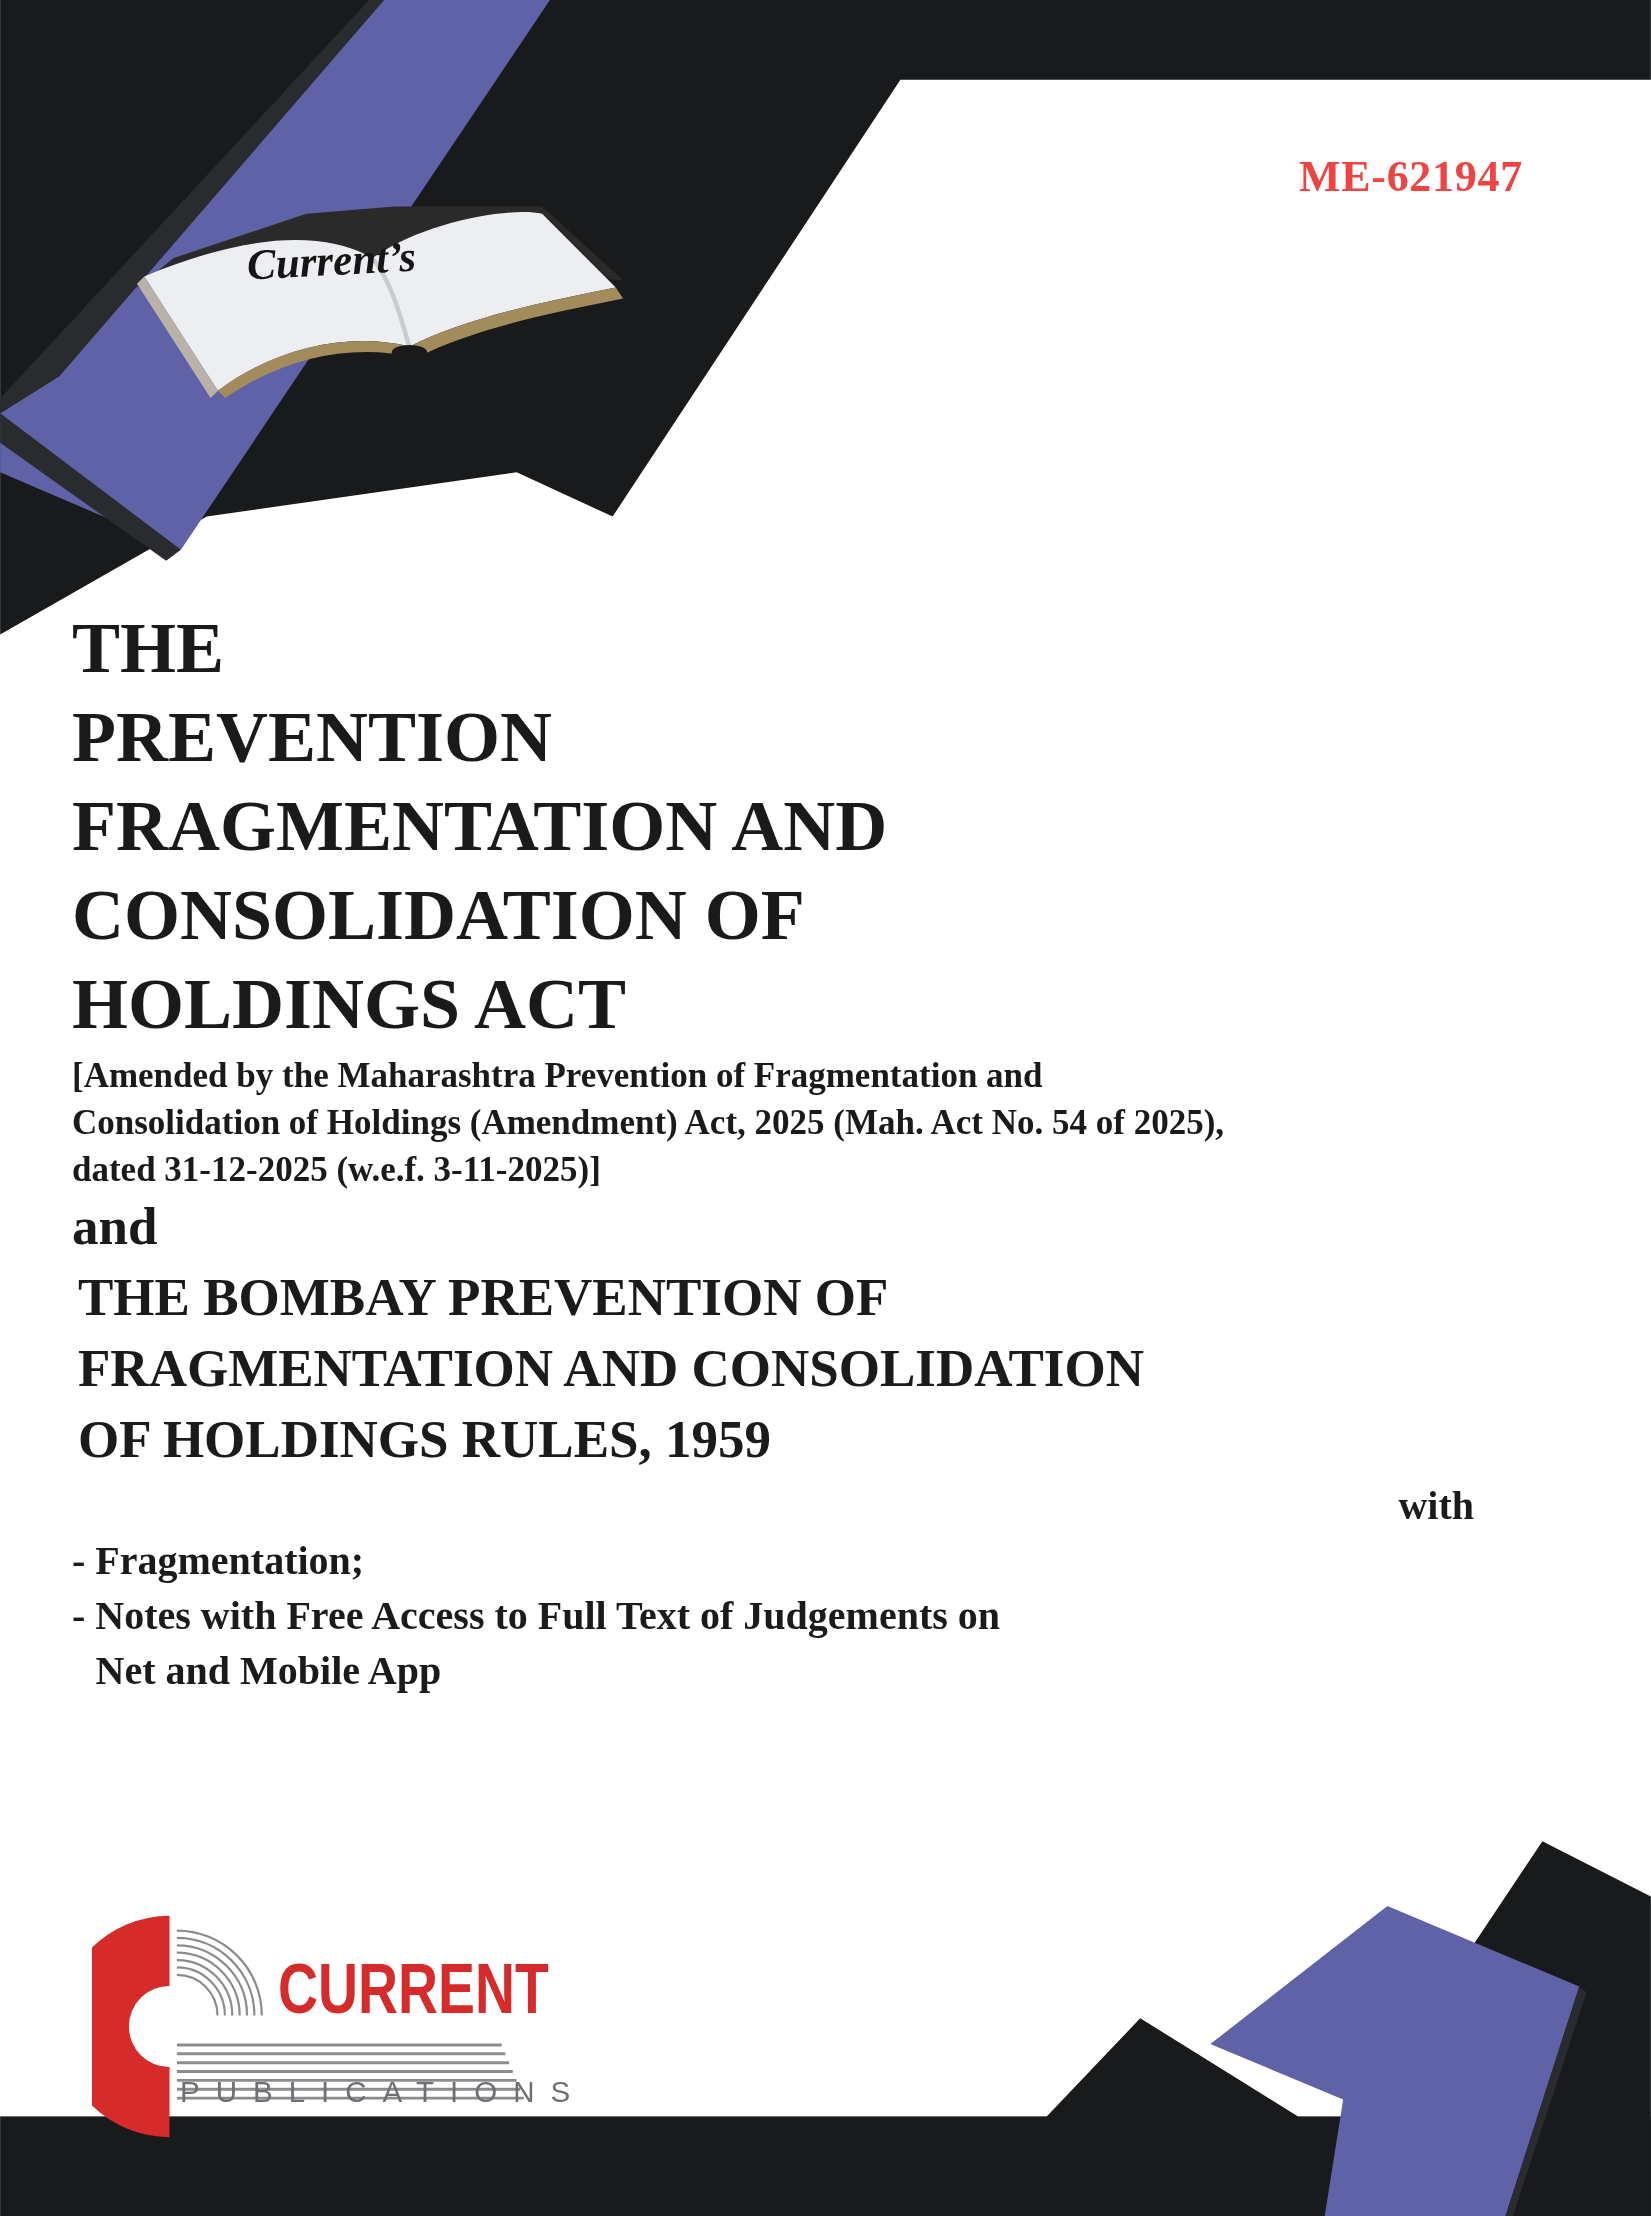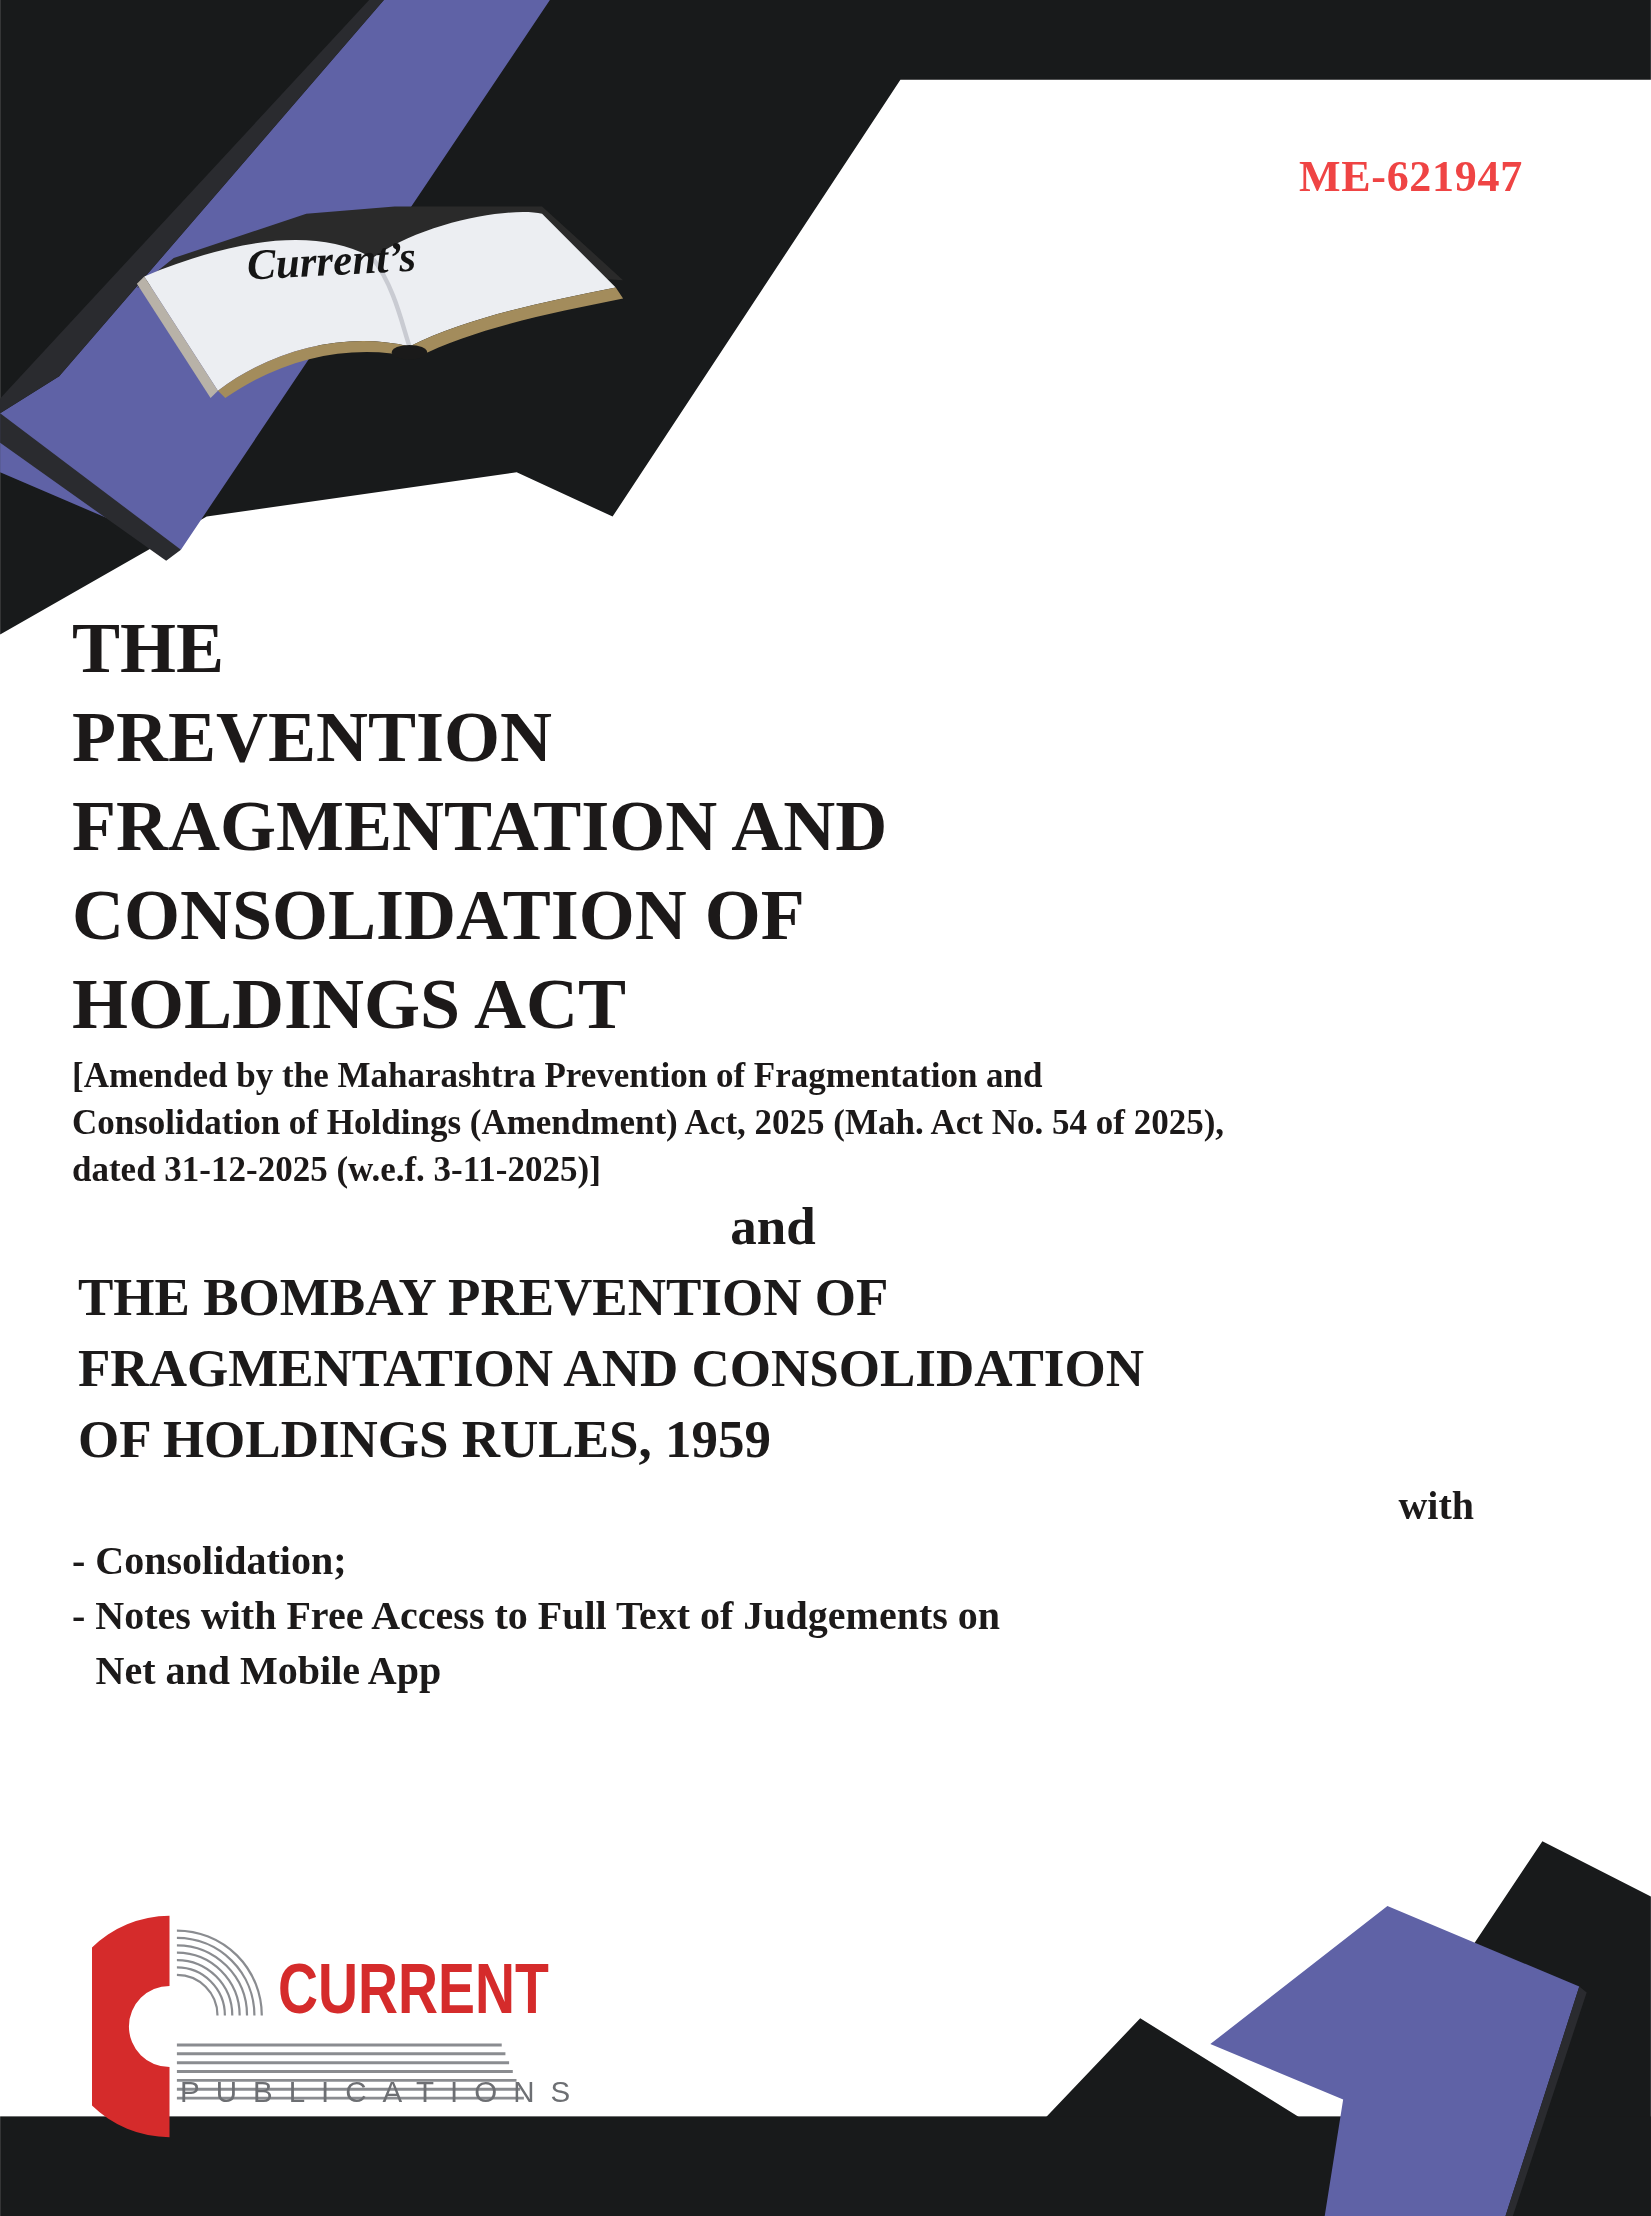--- a/index.html
+++ b/index.html
@@ -4,21 +4,21 @@
 <style>
   html, body { margin:0; padding:0; }
   body { width:1651px; height:2216px; position:relative; overflow:hidden; background:#ffffff; font-family:"Liberation Serif", serif; color:#1c1a1a; }
   .bg-svg { position:absolute; left:0; top:0; width:1651px; height:2216px; }
   .code { position:absolute; left:1299px; top:151px; font-weight:bold; font-size:44px; letter-spacing:0.7px; color:#ef4444; }
   .book { position:absolute; left:129px; top:177px; width:502px; height:221px; }
   .book-label { position:absolute; left:247px; top:236px; font-style:italic; font-weight:bold; font-size:43px; color:#151515; transform:rotate(-3deg); }
   .title-block { position:absolute; left:72px; top:604px; width:1402px; }
   .main-title { font-weight:bold; font-size:72px; line-height:89px; color:#1c1919; margin:0; }
   .amended { font-weight:bold; font-size:35px; line-height:47px; color:#1c1919; margin:4.4px 0 0 0; }
-  .and { font-weight:bold; font-size:53px; line-height:66px; margin:0;text-align:center; }
+  .and { font-weight:bold; font-size:53px; line-height:66px; margin:0; }
   .rules-title { font-weight:bold; font-size:53px; line-height:65px; margin:6px; }
   .with { font-weight:bold; font-size:40px; line-height:55px; margin:0;text-align:right; }
   .bullet { font-weight:bold; font-size:40px; line-height:55px; margin:0; }
   .bullet.cont { padding-left:23.6px; }
   .logo { position:absolute; left:92px; top:1912px; width:502px; height:229px; }
   .logo-current { position:absolute; left:278px; top:1948px; font-family:"Liberation Sans", sans-serif; font-weight:bold; font-size:71px; color:#d52b2b; transform:scaleX(0.78); transform-origin:left top; letter-spacing:0px; }
   .logo-pub { position:absolute; left:180px; top:2075px; font-family:"Liberation Sans", sans-serif; font-size:29.5px; color:#6d6f73; letter-spacing:16px; }
 </style>
 </head>
 <body>
@@ -65,21 +65,21 @@
     <p class="amended" style="margin-top:0">dated 31-12-2025 (w.e.f. 3-11-2025)]</p>
   </div>
   <p class="and">and</p>
   <div>
     <p class="rules-title">THE BOMBAY PREVENTION OF</p>
     <p class="rules-title">FRAGMENTATION AND CONSOLIDATION</p>
     <p class="rules-title">OF HOLDINGS RULES, 1959</p>
   </div>
   <p class="with">with</p>
   <div>
-    <p class="bullet">- Consolidation;</p>
+    <p class="bullet">- Fragmentation;</p>
     <p class="bullet">- Notes with Free Access to Full Text of Judgements on</p>
     <p class="bullet cont">Net and Mobile App</p>
   </div>
 </div>
 
 <svg class="logo" viewBox="0 0 680 310">
   <path d="M105,15 A150,150 0 0 0 105,315 L105,220 A55,55 0 0 1 105,110 Z" fill="#d52b2b" transform="translate(0,-10)"></path>
   <g fill="none" stroke="#8a8c90" stroke-width="3">
     <path d="M115,25 A115,115 0 0 1 230,140"></path>
     <path d="M115,35 A105,105 0 0 1 220,140"></path>

